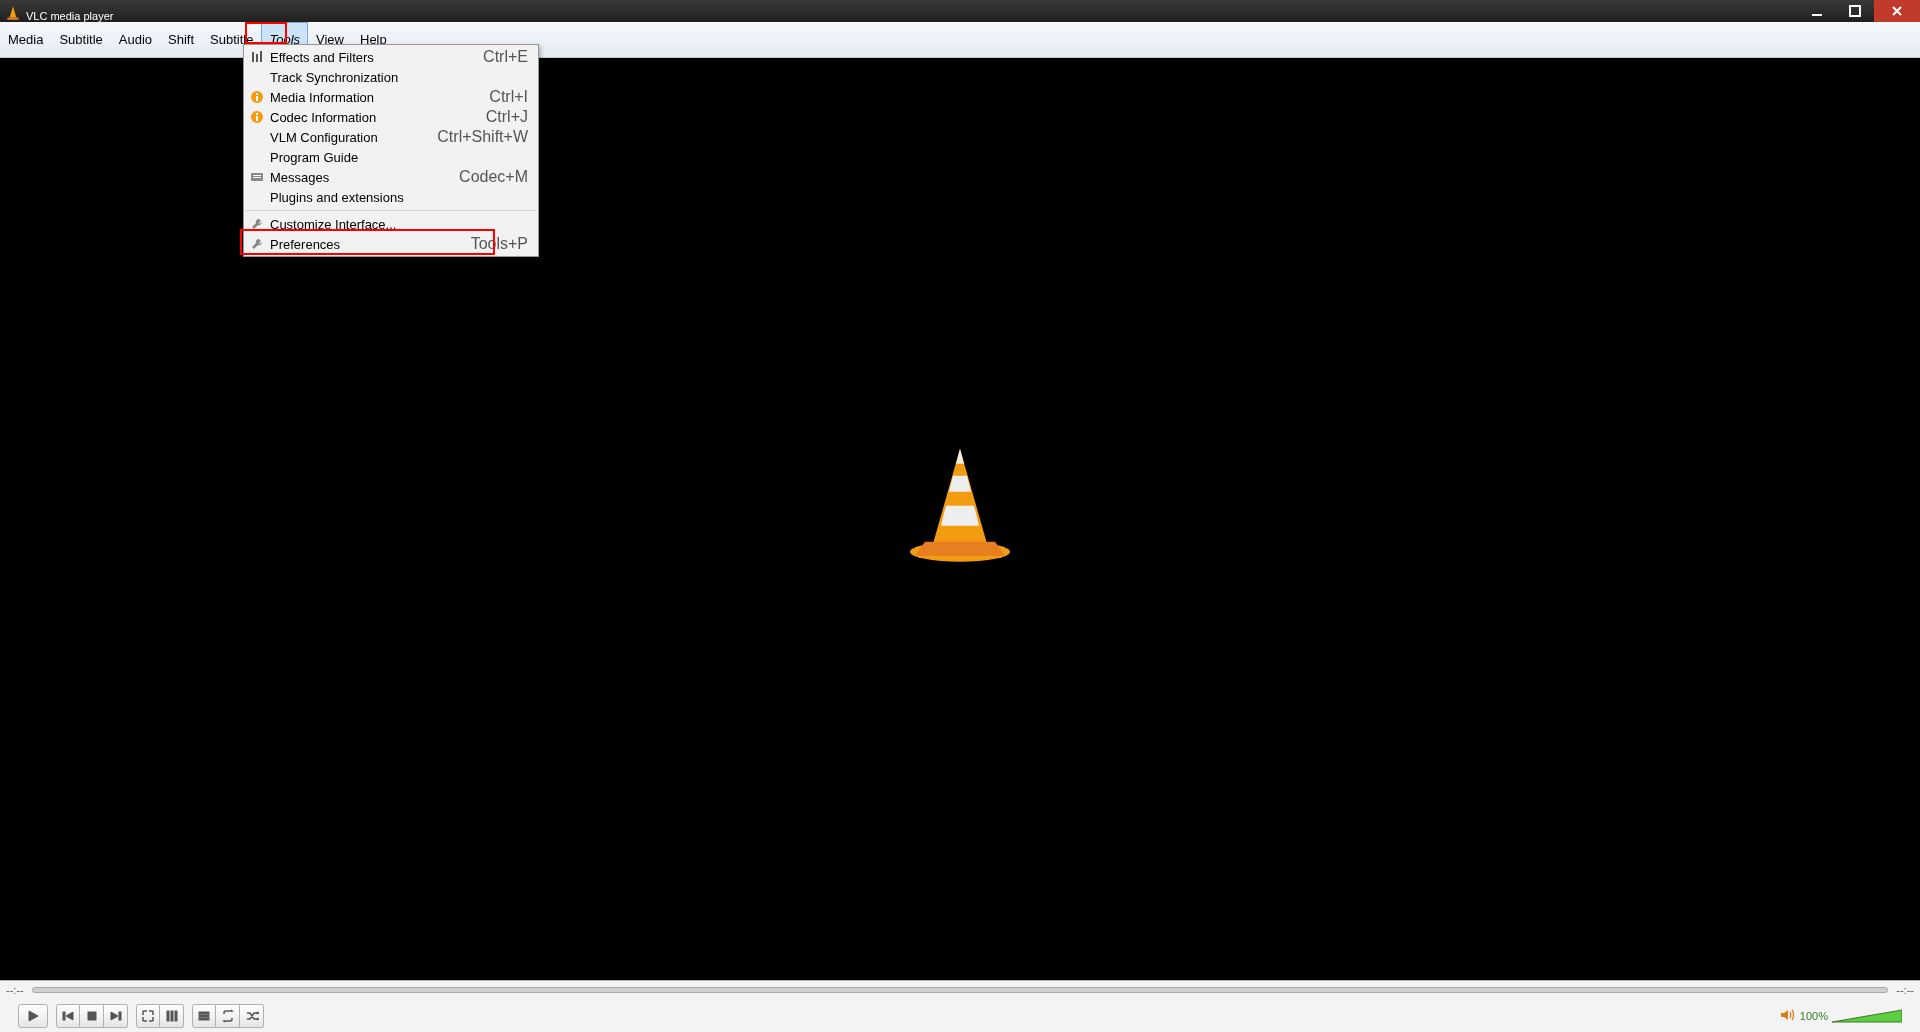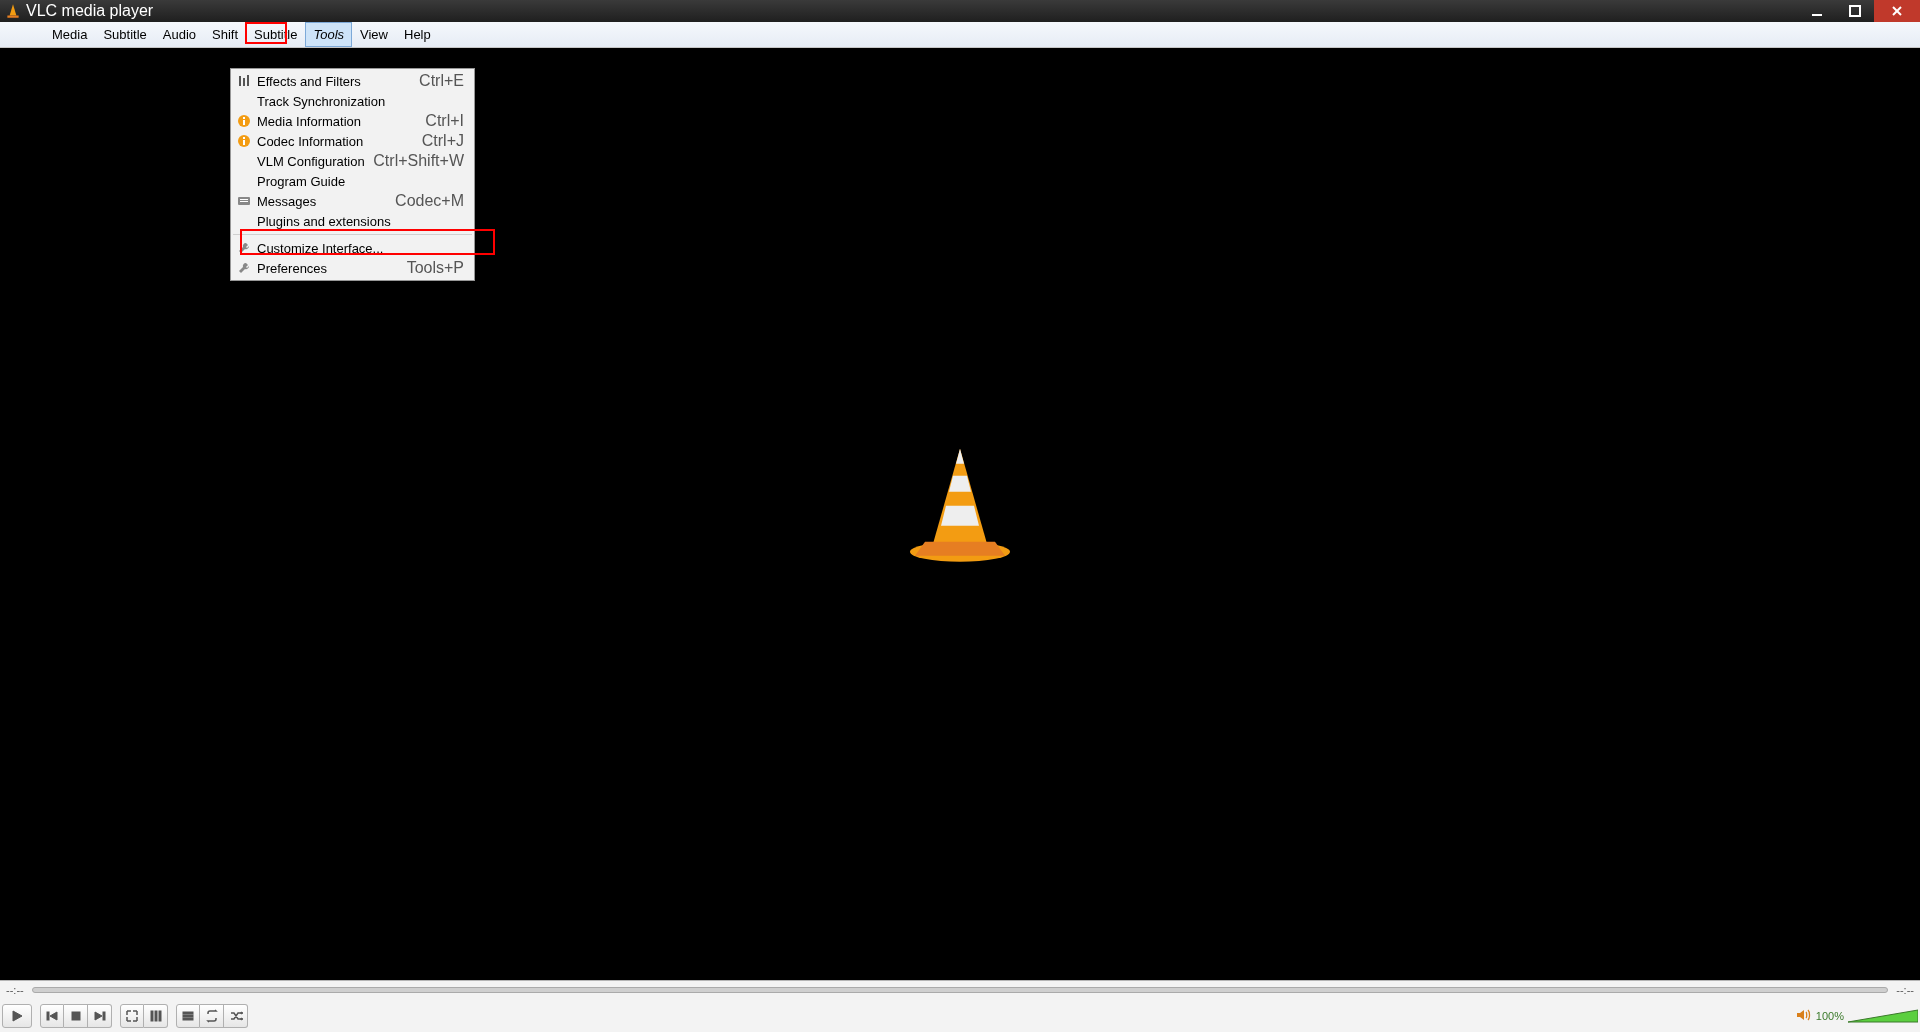--- a/index.html
+++ b/index.html
@@ -1,52 +1,52 @@
 <!DOCTYPE html>
 <html><head>
 <meta charset="utf-8">
 <style>
   * { box-sizing: border-box; margin: 0; padding: 0; font-family: "Segoe UI", Tahoma, sans-serif; }
   body { width: 1920px; height: 1032px; background: #000; overflow: hidden; position: relative; }
 
   
-  .titlebar { height: 22px; background: linear-gradient(#3a3a3a,#1f1f1f); display: flex; align-items: center; color: #fff; font-size: 16px; }
+  .titlebar { height: 22px; background: linear-gradient(#3a3a3a,#1f1f1f); display: flex; align-items: flex-end; color: #fff; font-size: 11px; }
   .titlebar .icon-slot { width: 18px; height: 18px; margin-left: 4px; display:flex; align-items:center; justify-content:center; }
   .titlebar .title-text { margin-left: 4px; }
   .titlebar .spacer { flex: 1; }
   .win-btn { width: 38px; height: 22px; display:flex; align-items:center; justify-content:center; color:#fff; }
   .win-close { background:#c0392b; width:46px; }
   .win-btn svg { width:14px; height:14px; }
 
   
-  .menubar { height: 26px; background: linear-gradient(#f5f8fc,#e6ecf5); display:flex; align-items:flex-start; font-size:13px; color:#000; border-bottom:1px solid #c6c6c6; position:relative; z-index:5;padding-left:44px;}
+  .menubar { height: 36px; background: linear-gradient(#f5f8fc,#e6ecf5); display:flex; align-items:flex-start; font-size:13px; color:#000; border-bottom:1px solid #c6c6c6; position:relative; z-index:5;}
   .menuitem { padding: 0 8px; height:100%; display:flex; align-items:center; cursor:default; }
   .menuitem.active { background:#cde3f8; border:1px solid #7da9d8; padding:0 7px;font-style:italic; }
 
   
   .hl { position:absolute; border:2px solid #ff0000; pointer-events:none; z-index:50; }
 
   
-  .dropdown { position:absolute; left:230px; top:44px; width:245px; background:#f2f2f2; border:1px solid #979797; box-shadow:2px 2px 4px rgba(0,0,0,0.25); font-size:13px; color:#000; z-index:10; padding:2px 0;margin-top:24px;}
+  .dropdown { position:absolute; left:243px; top:44px; width:296px; background:#f2f2f2; border:1px solid #979797; box-shadow:2px 2px 4px rgba(0,0,0,0.25); font-size:13px; color:#000; z-index:10; padding:2px 0;}
   .dd-row { display:flex; align-items:center; height:20px; padding-right:10px; }
   .dd-icon { width:26px; display:flex; align-items:center; justify-content:center; }
   .dd-icon svg { width:14px; height:14px; }
   .dd-label { flex:1; white-space:nowrap; }
   .dd-accel { color:#555; font-size:16px; }
   .dd-sep { height:1px; background:#d0d0d0; margin:3px 2px; }
 
   
   .video-area { position:absolute; top:44px; left:0; right:0; bottom:52px; background:#000; }
   .cone-wrap { position:absolute; left:50%; top:50%; transform:translate(-50%,-55%); }
 
   
   .bottom { position:absolute; left:0; right:0; bottom:0; height:52px; background:#f3f3f3; border-top:1px solid #b5b5b5; }
   .time-row { height:18px; display:flex; align-items:center; padding:0 6px; font-size:11px; color:#555; }
   .seek-track { flex:1; height:6px; background:#cfcfcf; border:1px solid #aaa; border-radius:3px; margin:0 8px; }
-  .ctrl-row { height:34px; display:flex; align-items:center; padding:0 2px; gap:8px; }
+  .ctrl-row { height:34px; display:flex; align-items:center; padding:0 18px; gap:8px; }
   .btn { height:24px; border:1px solid #b0b0b0; border-radius:3px; background:linear-gradient(#ffffff,#e6e6e6); display:flex; align-items:center; justify-content:center; }
   .btn svg { width:14px; height:14px; fill:#555; stroke:#555; }
   .btn.play { width:30px; }
   .btn-group { display:flex; }
   .btn-group .btn { border-radius:0; }
   .btn-group .btn:first-child { border-top-left-radius:3px; border-bottom-left-radius:3px; }
   .btn-group .btn:last-child { border-top-right-radius:3px; border-bottom-right-radius:3px; }
   .btn-group .btn + .btn { border-left:none; }
   .btn.small { width:24px; }
 

